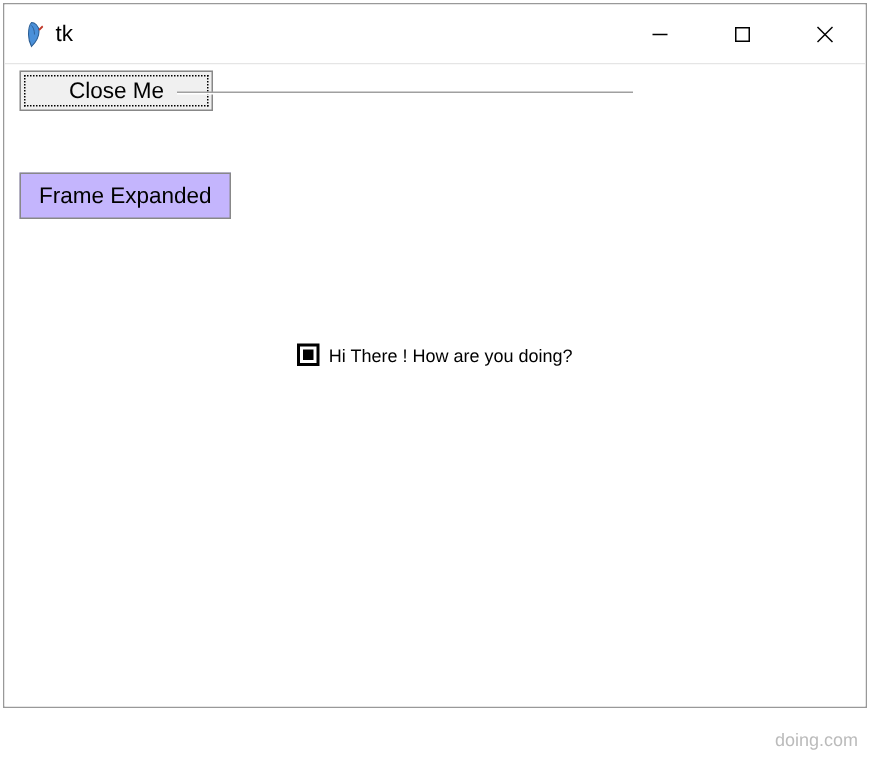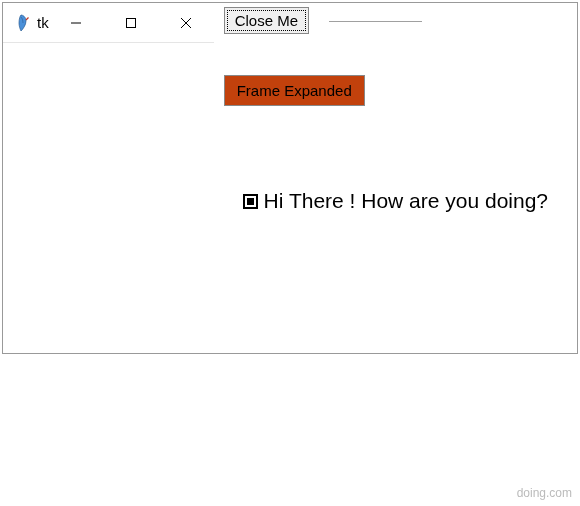--- a/index.html
+++ b/index.html
@@ -6,24 +6,25 @@
     body {
       font-family: "Segoe UI", Tahoma, sans-serif;
       background: #fff;
       width: 580px;
       height: 506px;
       overflow: hidden;
     }
     .window {
       border: 1px solid #999;
       width: 576px;
-      height: 352px;
+      height: 470px;
       margin: 2px;
       background: #fff;
       display: flex;
+      flex-direction: column;
     }
     .titlebar {
       height: 40px;
       display: flex;
       align-items: center;
       background: #fff;
       border-bottom: 1px solid #e5e5e5;
     }
     .titlebar-left {
       display: flex;
@@ -54,37 +55,37 @@
     }
     .btn-close {
       position: absolute;
       top: 4px;
       left: 10px;
       background: #f0f0f0;
       border: 1px solid #888;
       outline: 1px dotted #000;
       outline-offset: -4px;
       font-size: 15px;
-      padding: 4px 10px;
+      padding: 4px 32px;
       color: #000;
     }
     .hr-line {
       position: absolute;
       top: 18px;
       left: 115px;
       right: 155px;
       height: 0;
       border-top: 1px solid #a0a0a0;
       border-bottom: 1px solid #fff;
     }
     .btn-expand {
       position: absolute;
       top: 72px;
       left: 10px;
-      background: #c2410c;
+      background: #c4b5fd;
       border: 1px solid #888;
       font-size: 15px;
       padding: 6px 12px;
       color: #000;
     }
     .check-row {
       position: absolute;
       top: 186px;
       left: 0;
       right: 0;
@@ -100,21 +101,21 @@
       display: flex;
       align-items: center;
       justify-content: center;
     }
     .check-inner {
       width: 7px;
       height: 7px;
       background: #000;
     }
     .check-label {
-      font-size: 21px;
+      font-size: 12px;
       color: #000;
     }
     .watermark {
       position: absolute;
       right: 8px;
       bottom: 6px;
       font-size: 12px;
       color: #bbb;
     }
   </style>

